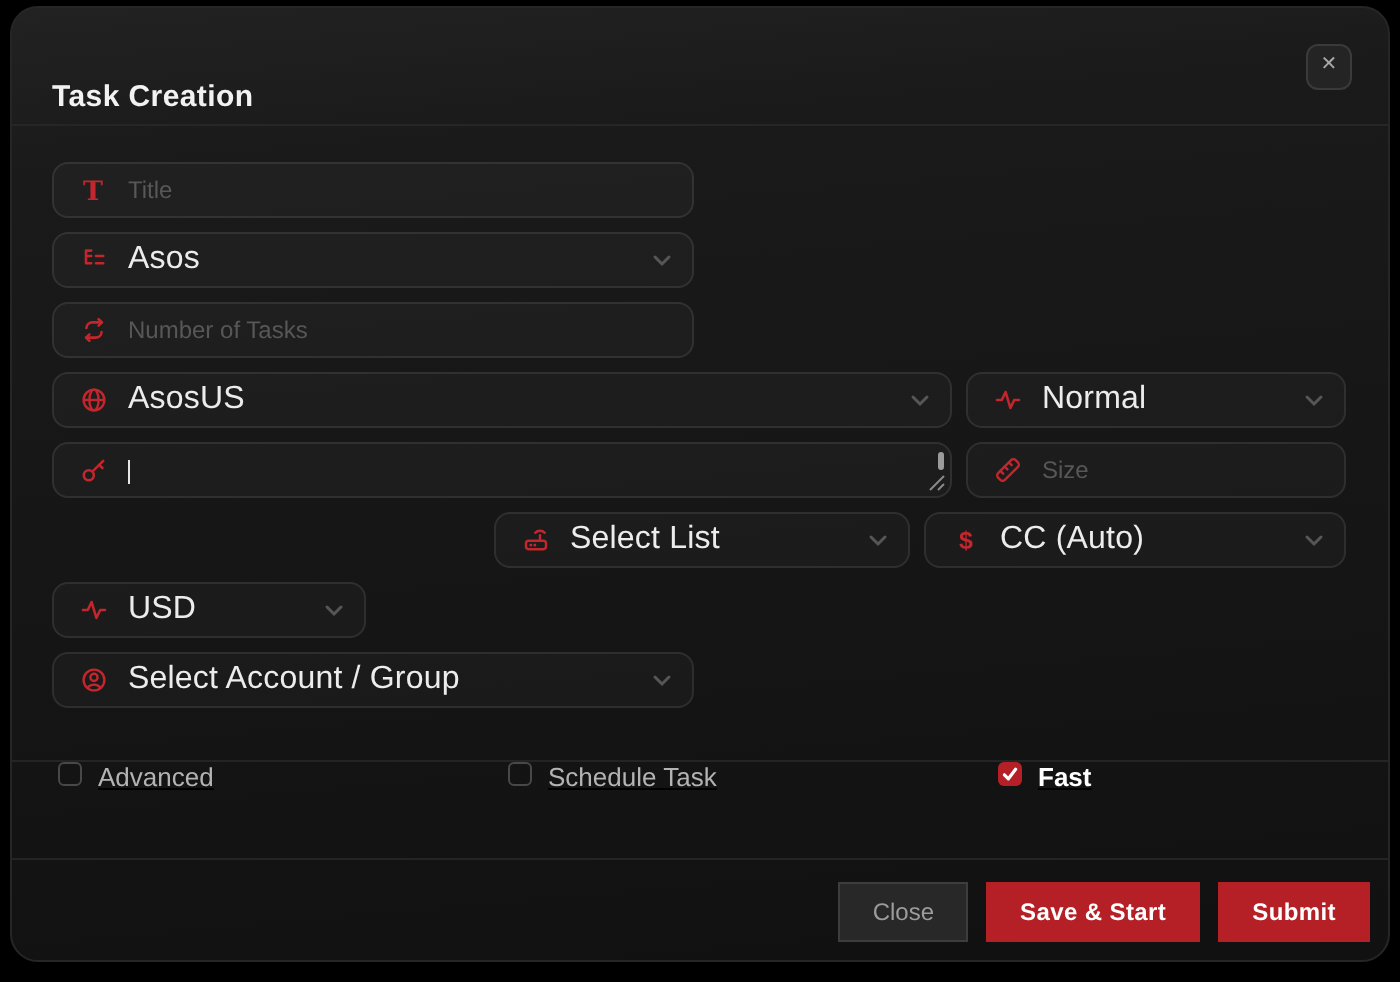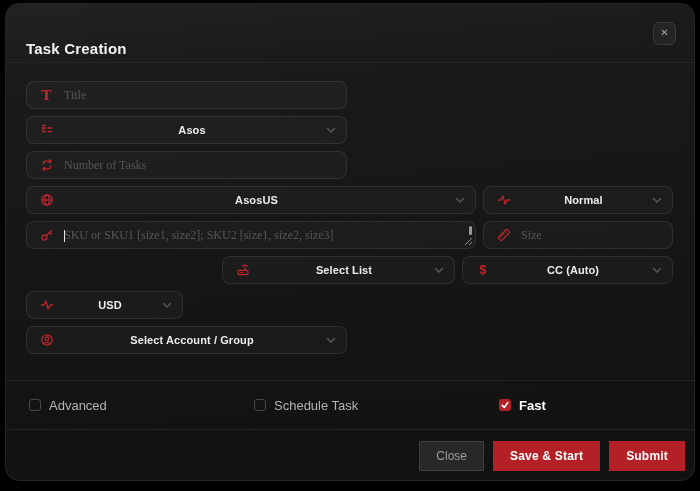--- a/index.html
+++ b/index.html
@@ -15,38 +15,38 @@
     color:#a8a8a8;font-size:10px;line-height:19px;text-align:center;cursor:pointer;user-select:none;}
   
   .body{padding:18px 21px 26px 20px;flex:0 0 auto;}
   .row{display:flex;gap:7px;margin-bottom:7px;}
   .row:last-child{margin-bottom:0;}
   .fld{position:relative;height:28px;border-radius:8px;background:rgba(255,255,255,.028);
     border:1px solid rgba(255,255,255,.085);box-sizing:border-box;display:flex;align-items:center;
     padding:0 10px 0 12px;cursor:pointer;}
   .fld .ic{flex:0 0 15px;height:15px;margin-right:10px;display:flex;align-items:center;justify-content:center;}
   .fld input{flex:1;background:transparent;border:none;outline:none;color:#e9e9e9;
-    font-size:12px;font-family:Liberation Serif, serif;padding:0;min-width:0;}
+    font-size:12px;font-family:Liberation Sans, sans-serif;padding:0;min-width:0;}
   .fld input::placeholder{color:#575757;opacity:1;}
-  .val{flex:1;color:#ececec;font-size:11px;font-weight:bold;letter-spacing:.1px;text-align:center;}
+  .val{flex:1;color:#ececec;font-size:16px;font-weight:normal;letter-spacing:.1px;}
   .chev{flex:0 0 auto;margin-left:6px;display:flex;align-items:center;}
   .w-std{width:321px;}
   .w-sm{width:190px;}
   .w-usd{width:157px;}
-  .w-list{width:233px;}
+  .w-list{width:208px;}
   .w-cc{width:211px;}
   .grow{flex:1;}
   .row-right{justify-content:flex-end;}
   
   .caret{position:absolute;left:37px;top:8px;width:1px;height:12px;background:#e6e6e6;}
   .sb{position:absolute;right:3px;top:4px;width:3px;height:9px;border-radius:2px;background:#9b9b9b;}
   .rz{position:absolute;right:2px;bottom:2px;width:9px;height:9px;}
   
   .cbrow{flex:0 0 auto;height:48px;border-top:1px solid #242424;position:relative;}
-  .cbg{position:absolute;top:0;height:48px;display:flex;align-items:center;gap:8px;cursor:pointer;}
+  .cbg{position:absolute;top:0;height:48px;display:flex;gap:8px;cursor:pointer;text-decoration:underline;}
   .cb{width:12px;height:12px;border-radius:3px;border:1.5px solid #484848;box-sizing:border-box;background:transparent;}
   .cb.on{border:none;background:#b52026;display:flex;align-items:center;justify-content:center;}
   .cbl{font-size:13px;color:#b3b3b3;}
   .cbl.on{color:#ffffff;font-weight:bold;}
   
   .ftr{flex:1;border-top:1px solid #242424;display:flex;align-items:center;justify-content:flex-end;
     gap:9px;padding:2px 9px 0 0;}
   .btn{height:30px;border-radius:0;border:none;font-family:inherit;font-size:12px;cursor:pointer;}
   .btn-close{background:#282828;border:1px solid #3d3d3d;color:#9c9c9c;padding:0 16px;}
   .btn-red{background:#b52026;color:#ffffff;font-weight:bold;padding:0 17px;letter-spacing:.2px;}
@@ -139,21 +139,20 @@
 
     <div class="row">
       <div class="fld grow" style="padding-right:14px;">
         <span class="ic">
           <svg width="14" height="14" viewBox="0 0 14 14" fill="none" stroke="#c3262c" stroke-width="1.3" stroke-linecap="round">
             <circle cx="4.4" cy="9.6" r="2.5"></circle>
               <path d="M6.2 7.8 L11.6 2.4"></path>
               <path d="M9.6 4.4 L11.2 6"></path>
           </svg>
         </span>
-        <input placeholder="SKU or SKU1 [size1, size2]; SKU2 [size1, size2, size3]" style="">
         <span class="caret"></span>
         <span class="sb"></span>
         <span class="rz">
           <svg width="9" height="9" viewBox="0 0 9 9" stroke="#8a8a8a" stroke-width="1">
             <path d="M8 1 L1 8 M8 5 L5 8" fill="none"></path>
           </svg>
         </span>
       </div>
       <div class="fld w-sm">
         <span class="ic">

